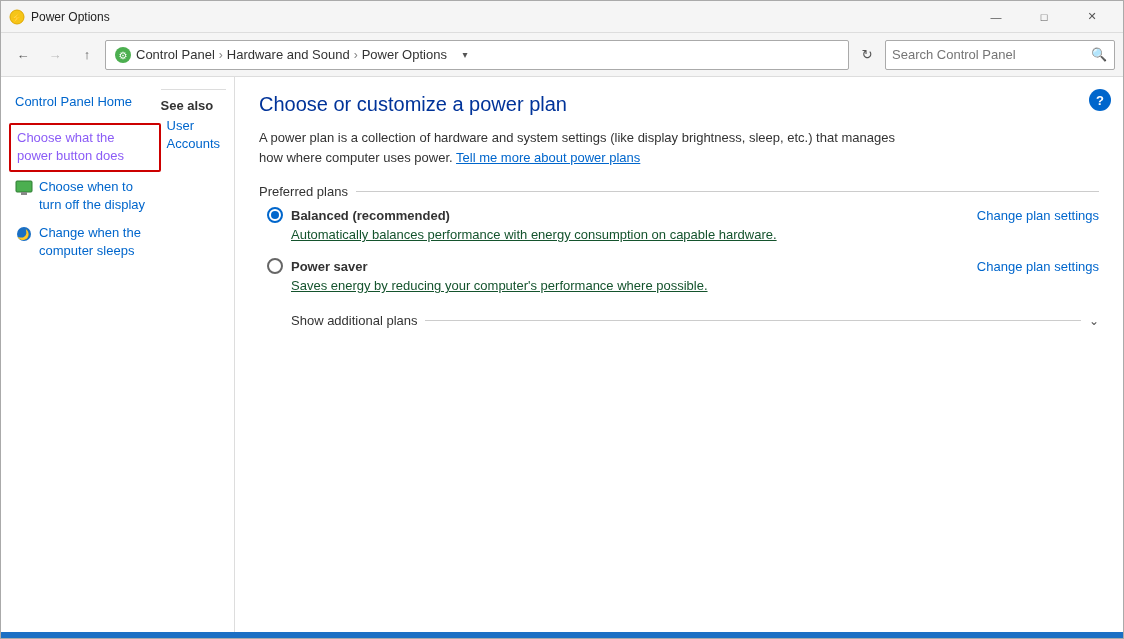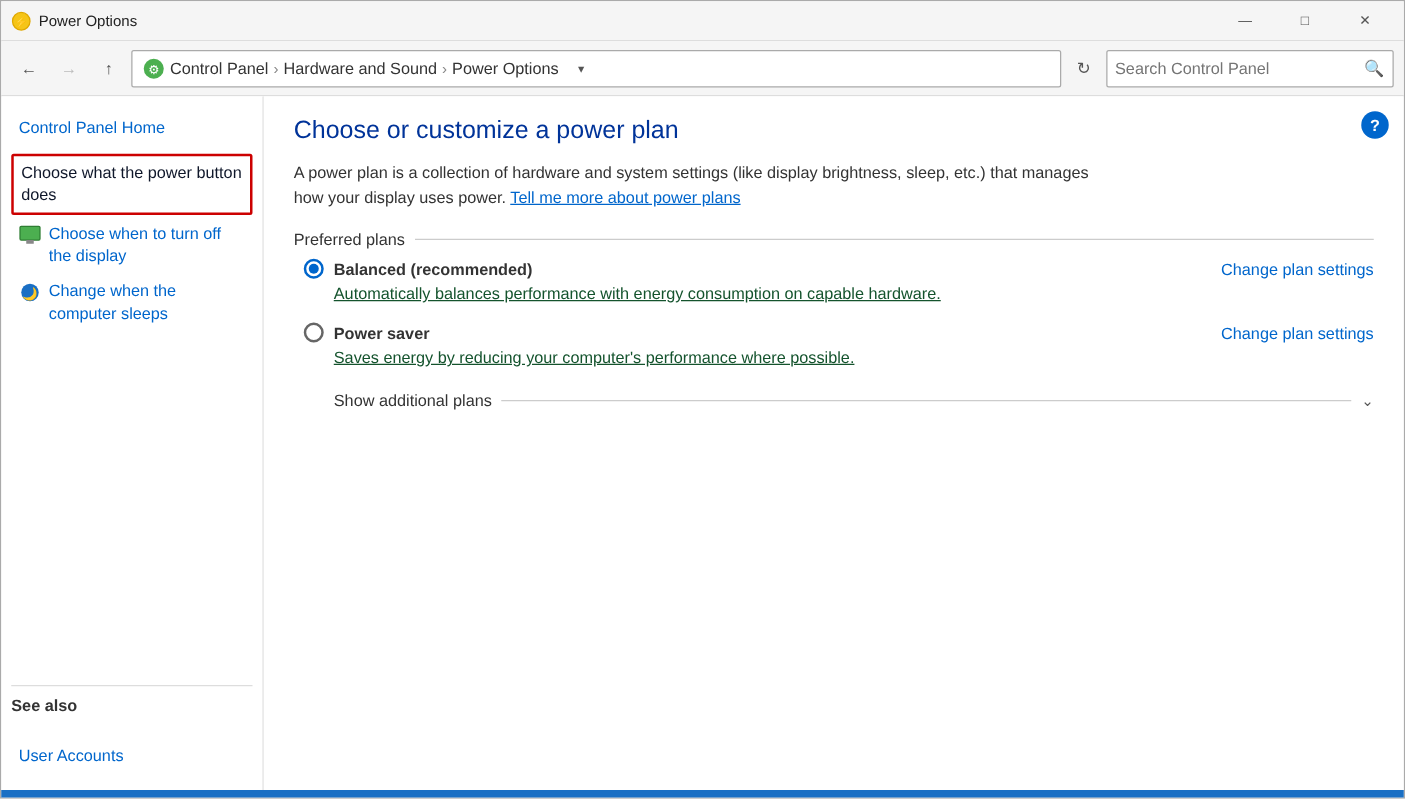--- a/index.html
+++ b/index.html
@@ -169,28 +169,27 @@
 
     
     .main-layout {
       display: flex;
       flex: 1;
       overflow: hidden;
     }
 
     
     .sidebar {
-      width: 210px;
+      width: 234px;
       background: #fff;
       border-right: 1px solid #ddd;
       padding: 12px 8px;
       flex-shrink: 0;
       display: flex;
-      flex-direction: column;
-      justify-content: space-between;
+      flex-direction: row;
     }
 
     .sidebar-top {}
 
     .sidebar-item {
       display: flex;
       align-items: flex-start;
       padding: 4px 6px;
       color: #0066cc;
       cursor: pointer;
@@ -200,40 +199,40 @@
       font-size: 13px;
     }
 
     .sidebar-item.control-panel-home {
       color: #0066cc;
       margin-bottom: 8px;
     }
 
     .sidebar-item.highlighted {
       border: 2px solid #cc0000;
-      color: #0f172a;
+      color: #8b5cf6;
     }
 
     .sidebar-item-icon {
       width: 18px;
       height: 18px;
       flex-shrink: 0;
       margin-right: 6px;
       margin-top: 1px;
     }
 
     .sidebar-bottom {
       padding-top: 8px;
       border-top: 1px solid #ddd;
     }
 
     .see-also-label {
       font-weight: 600;
       color: #333;
-      margin-bottom: 20px;
+      margin-bottom: 0;
       font-size: 13px;
     }
 
     
     .content {
       flex: 1;
       padding: 16px 24px;
       overflow-y: auto;
       background: #fff;
       position: relative;
@@ -481,21 +480,21 @@
 
     <div class="content">
       <div class="help-icon">
         <span>?</span>
       </div>
 
       <h1 class="page-title">Choose or customize a power plan</h1>
 
       <p class="page-description">
         <span>A power plan is a collection of hardware and system settings (like display brightness, sleep, etc.) that manages</span><br>
-        <span>how your display uses power.</span>
+        <span>how where computer uses power.</span>
         <span> </span><a href="#">Tell me more about power plans</a>
       </p>
 
       <div class="section-header">
         <span class="section-header-label">Preferred plans</span>
         <div class="section-header-line"></div>
       </div>
 
       <div class="plan-item">
         <div class="plan-row">

